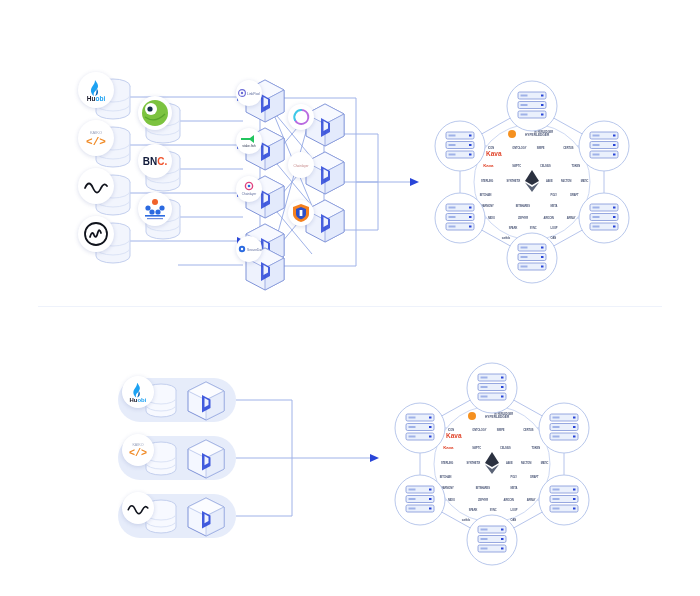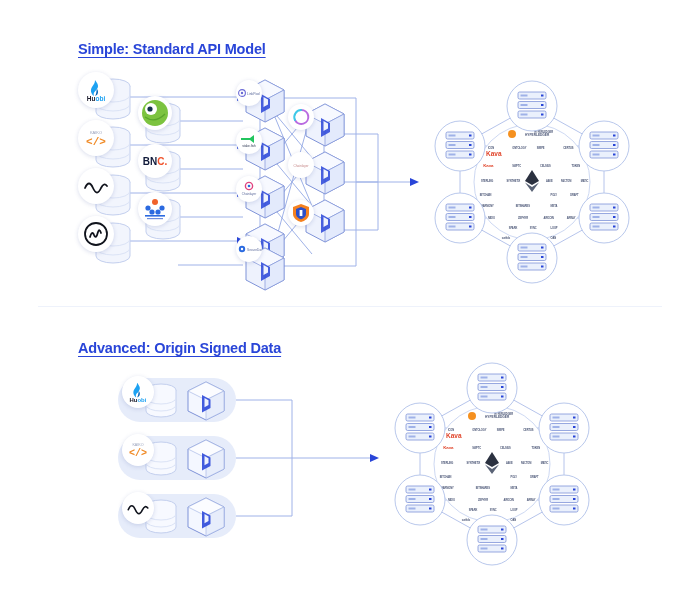--- a/index.html
+++ b/index.html
@@ -70,25 +70,23 @@
     white-space:nowrap;
     letter-spacing:-0.1px;
   }
   .chip.accent{color:#e0452b;font-size:4.4px;}
 </style>
 </head>
 <body>
 
 <div class="canvas">
 
-  <div id="title-simple" class="section-title">Simple: Standard API Model</div>
 
   <div class="divider"></div>
 
-  <div id="title-advanced" class="section-title">Advanced: Origin Signed Data</div>
 
   <svg style="position:absolute;left:0;top:0;width:700px;height:300px;z-index:1;">
     <g stroke="#9fb2e8" stroke-width="1" fill="none">
 
       <line x1="128" y1="97" x2="243" y2="97"></line>
       <line x1="128" y1="145" x2="243" y2="145"></line>
       <line x1="128" y1="193" x2="243" y2="193"></line>
       <line x1="128" y1="241" x2="243" y2="241"></line>
 
       <line x1="178" y1="121" x2="243" y2="121"></line>

